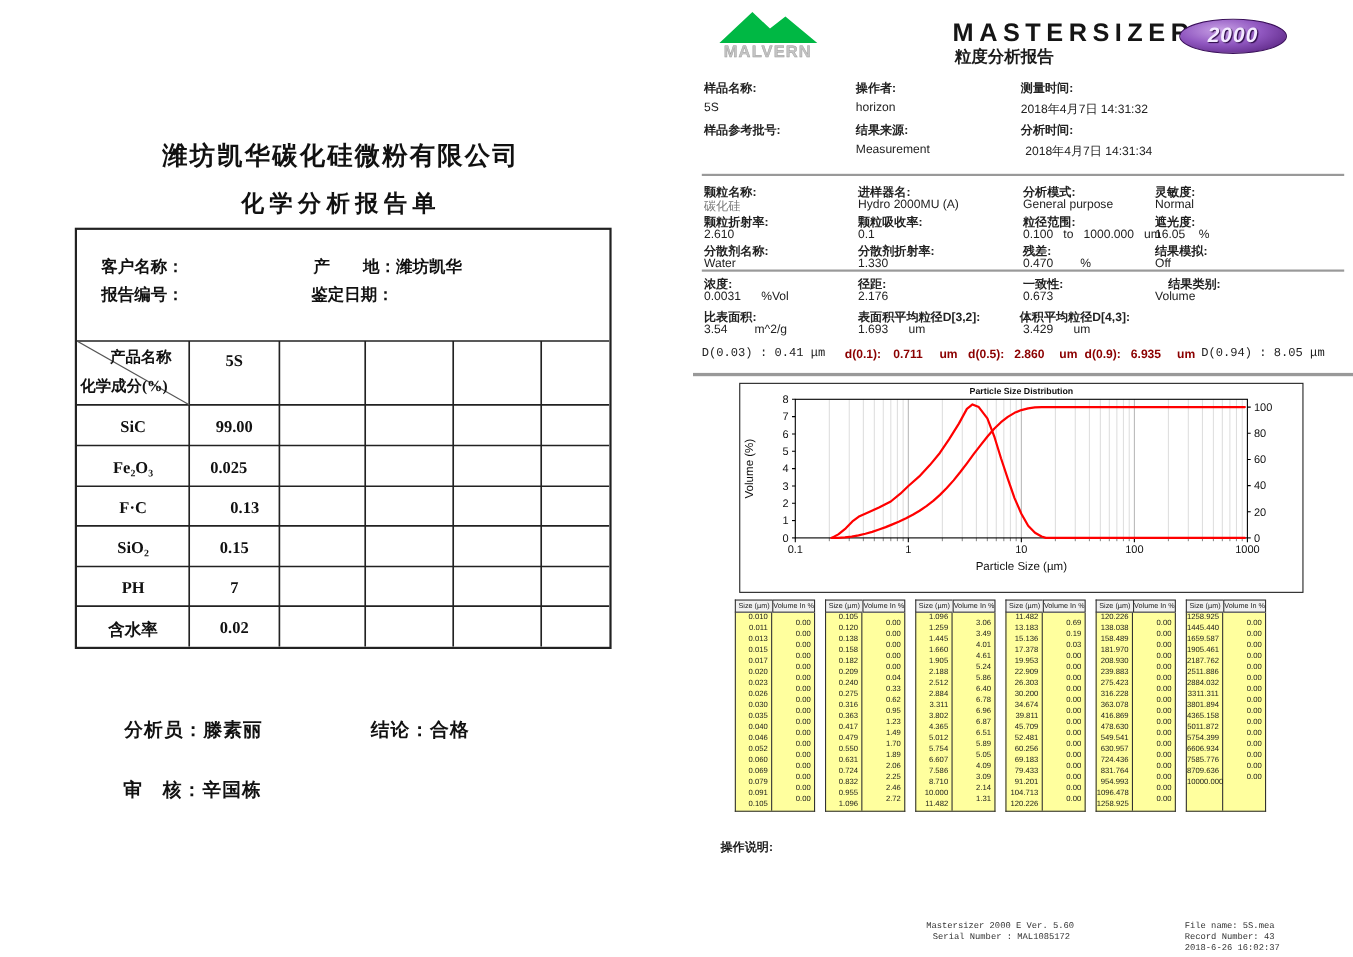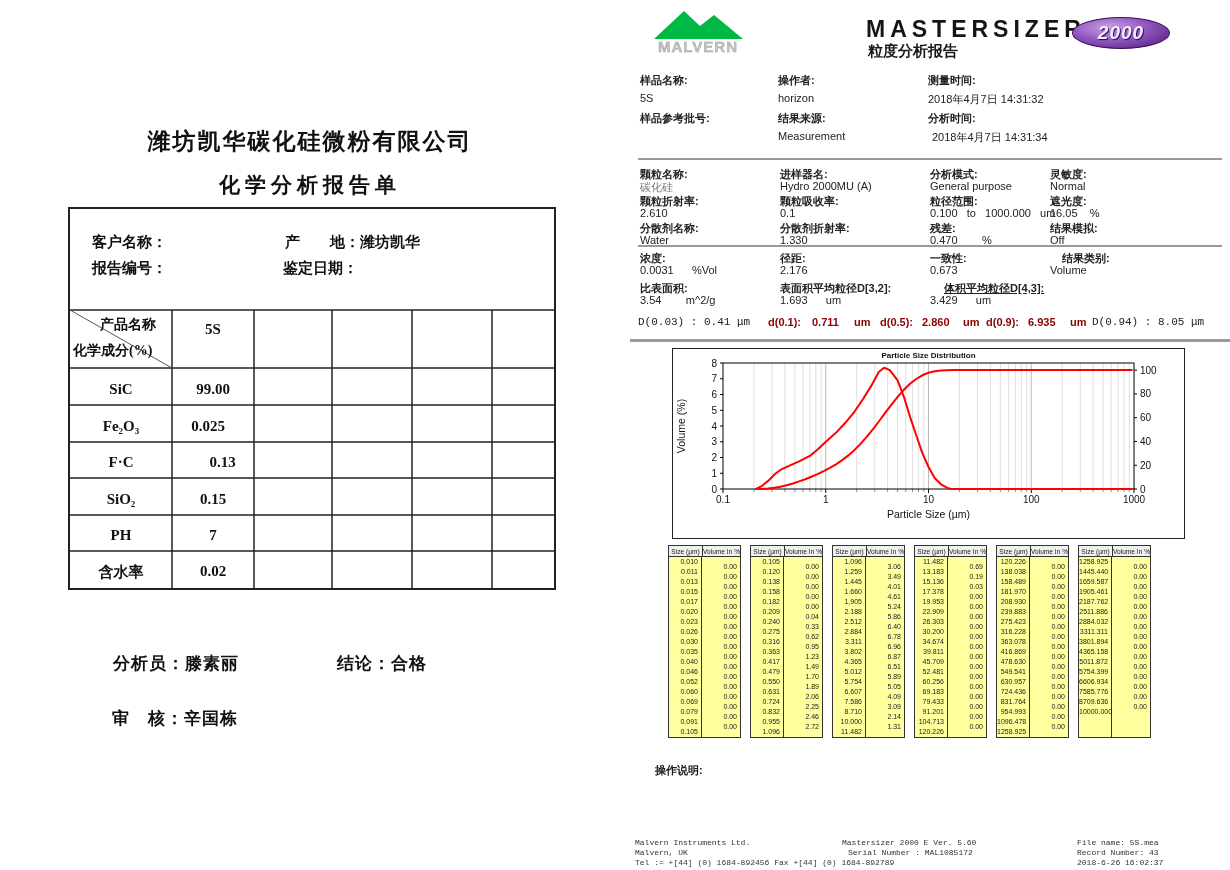--- a/index.html
+++ b/index.html
@@ -164,21 +164,21 @@
   <div class="abs lab" style="left:150px;top:251px;">径距:</div>
   <div class="abs val" style="left:150px;top:264px;">2.176</div>
   <div class="abs lab" style="left:300px;top:251px;">一致性:</div>
   <div class="abs val" style="left:300px;top:264px;">0.673</div>
   <div class="abs lab" style="left:432px;top:251px;">结果类别:</div>
   <div class="abs val" style="left:420px;top:264px;">Volume</div>
   <div class="abs lab" style="left:10px;top:281px;">比表面积:</div>
   <div class="abs val" style="left:10px;top:294px;">3.54        m^2/g</div>
   <div class="abs lab" style="left:150px;top:281px;">表面积平均粒径D[3,2]:</div>
   <div class="abs val" style="left:150px;top:294px;">1.693      um</div>
-  <div class="abs lab" style="left:314px;top:281px;text-decoration:underline;">体积平均粒径D[4,3]:</div>
+  <div class="abs lab" style="left:297px;top:281px;">体积平均粒径D[4,3]:</div>
   <div class="abs val" style="left:300px;top:294px;">3.429      um</div>
 
   <div class="dline">
     <span class="abs mono" style="left:8px;">D(0.03) : 0.41 μm</span>
     <span class="abs red" style="left:138px;">d(0.1):</span>
     <span class="abs red" style="left:182px;">0.711</span>
     <span class="abs red" style="left:224px;">um</span>
     <span class="abs red" style="left:250px;">d(0.5):</span>
     <span class="abs red" style="left:292px;">2.860</span>
     <span class="abs red" style="left:333px;">um</span>
@@ -584,16 +584,15 @@
             <div class="st-cell">0.00</div>
             <div class="st-cell">0.00</div>
             <div class="st-cell">0.00</div>
           </div>
         </div>
       </div>
     </div>
 
   <div class="note">操作说明:</div>
 
-  <div class="foot" style="left:5px;"><span>Malvern Instruments Ltd.</span><br><span>Malvern, UK</span><br><span>Tel := +[44] (0) 1684-892456 Fax +[44] (0) 1684-892789</span></div>
   <div class="foot" style="left:212px;"><span>Mastersizer 2000 E Ver. 5.60</span><br><span style="padding-left:6px;">Serial Number : MAL1085172</span></div>
   <div class="foot" style="left:447px;"><span>File name: 5S.mea</span><br><span>Record Number: 43</span><br><span>2018-6-26 16:02:37</span></div>
 </div>
 
 </body></html>

